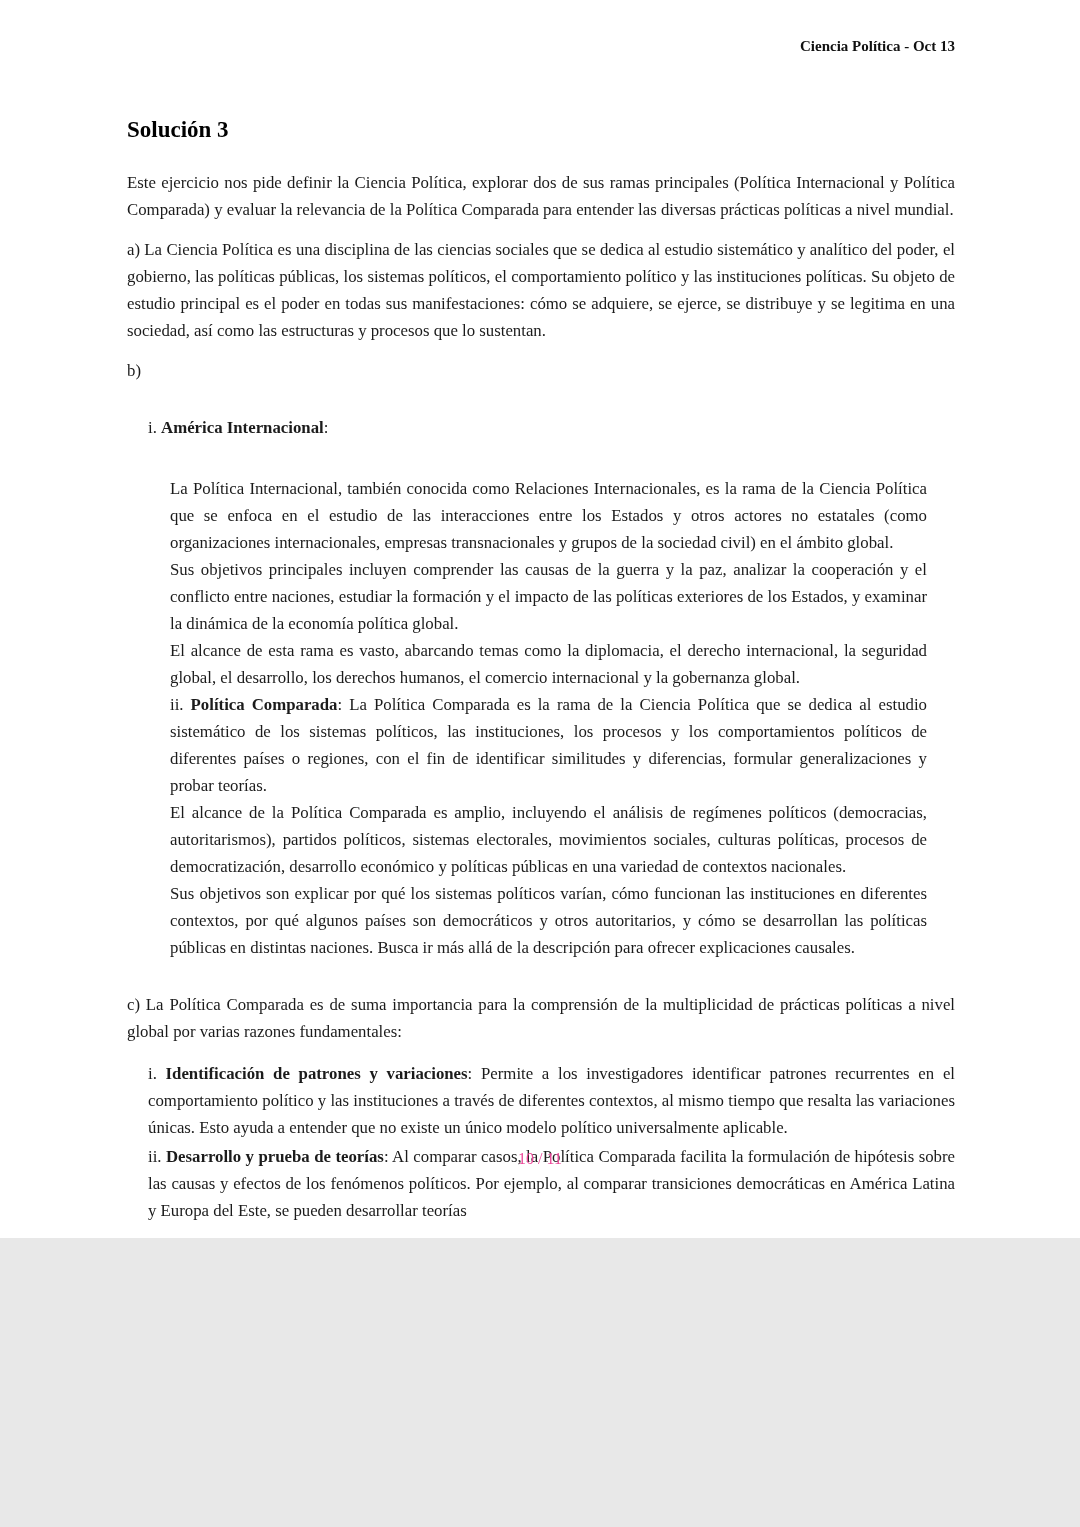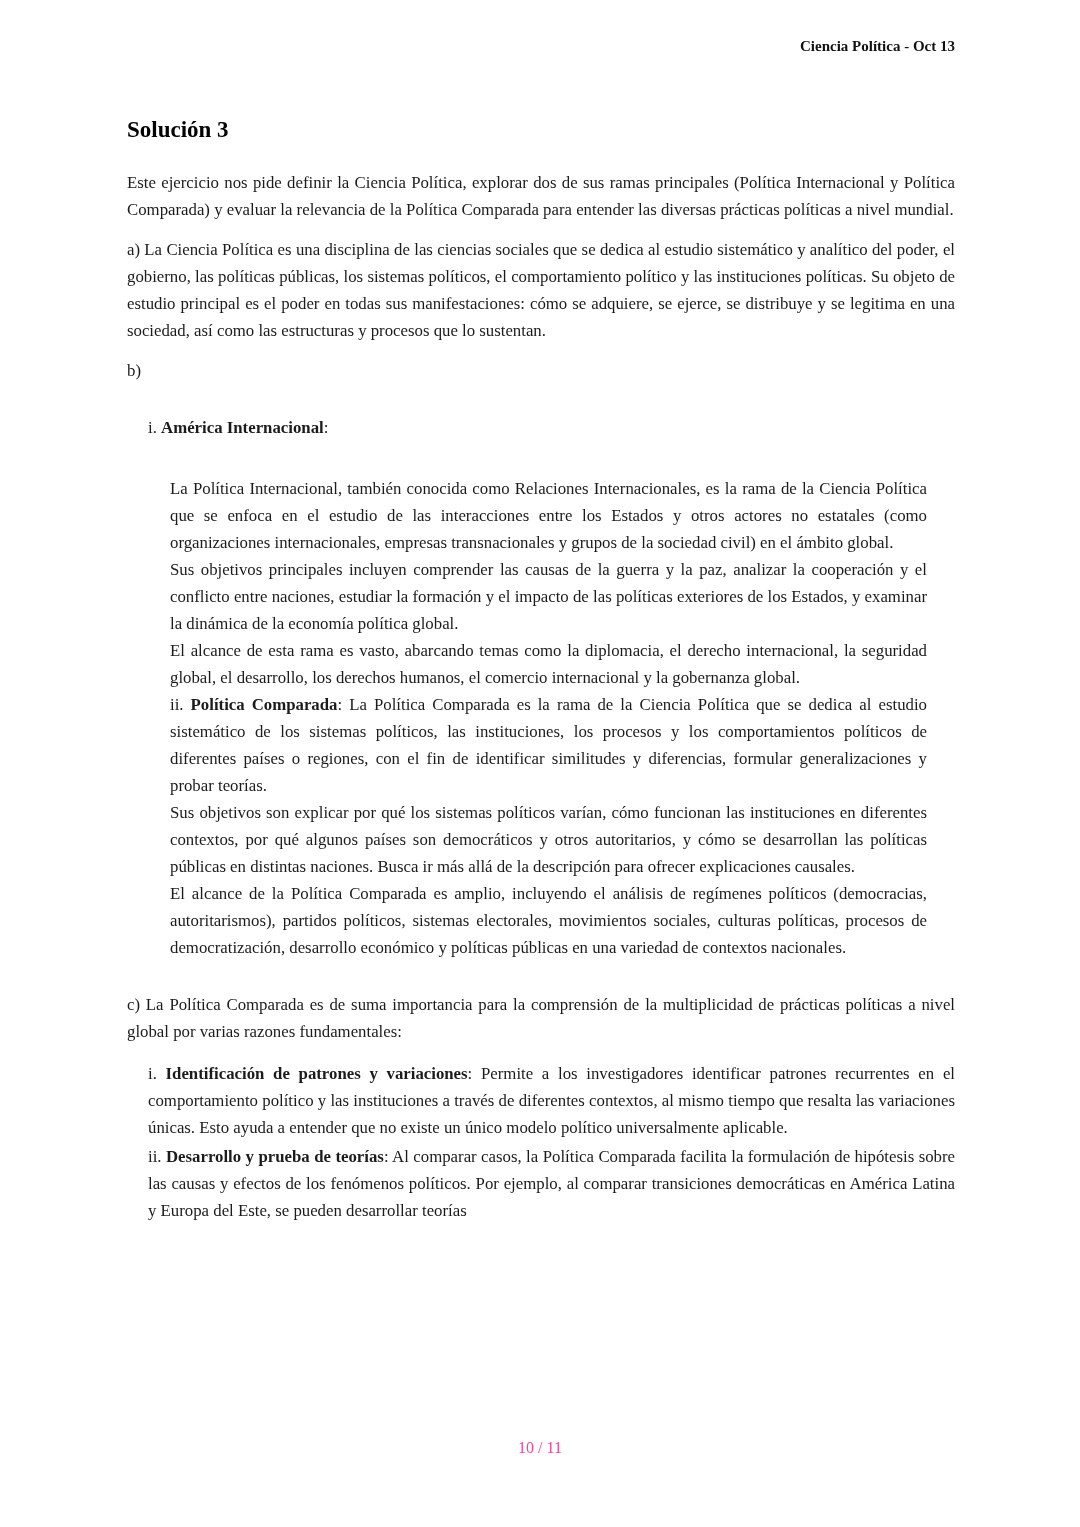--- a/index.html
+++ b/index.html
@@ -1,19 +1,19 @@
 <!DOCTYPE html>
 <html lang="es"><head>
 <meta charset="utf-8">
 <style>
   * { margin: 0; padding: 0; box-sizing: border-box; }
   html, body { background: #e8e8e8; }
   .page {
     width: 1080px;
-    height: 1527px;
+    height: 1238px;
     margin: 0 auto;
     background: #ffffff;
     position: relative;
     font-family: "Liberation Serif", "DejaVu Serif", serif;
     color: #1b1b1b;
     padding: 38px 125px 0 127px;
     overflow: hidden;
   }
   .page-header {
     text-align: right;
@@ -76,22 +76,22 @@
 
   <p class="body b-label">b)</p>
 
   <div class="list-heading"><span>i. </span><span class="run-bold">América Internacional</span><span>:</span></div>
 
   <div class="list-block">
     <p class="body"><span>La Política Internacional, también conocida como Relaciones Internacionales, es la rama de la Ciencia Política que se enfoca en el estudio de las interacciones entre los Estados y otros actores no estatales (como organizaciones internacionales, empresas transnacionales y grupos de la sociedad civil) en el ámbito global.</span></p>
     <p class="body"><span>Sus objetivos principales incluyen comprender las causas de la guerra y la paz, analizar la cooperación y el conflicto entre naciones, estudiar la formación y el impacto de las políticas exteriores de los Estados, y examinar la dinámica de la economía política global.</span></p>
     <p class="body"><span>El alcance de esta rama es vasto, abarcando temas como la diplomacia, el derecho internacional, la seguridad global, el desarrollo, los derechos humanos, el comercio internacional y la gobernanza global.</span></p>
     <p class="body"><span>ii. </span><span class="run-bold">Política Comparada</span><span>: La Política Comparada es la rama de la Ciencia Política que se dedica al estudio sistemático de los sistemas políticos, las instituciones, los procesos y los comportamientos políticos de diferentes países o regiones, con el fin de identificar similitudes y diferencias, formular generalizaciones y probar teorías.</span></p>
+    <p class="body"><span>El alcance de la Política Comparada es amplio, incluyendo el análisis de regímenes políticos (democracias, autoritarismos), partidos políticos, sistemas electorales, movimientos sociales, culturas políticas, procesos de democratización, desarrollo económico y políticas públicas en una variedad de contextos nacionales.</span></p>
     <p class="body"><span>Sus objetivos son explicar por qué los sistemas políticos varían, cómo funcionan las instituciones en diferentes contextos, por qué algunos países son democráticos y otros autoritarios, y cómo se desarrollan las políticas públicas en distintas naciones. Busca ir más allá de la descripción para ofrecer explicaciones causales.</span></p>
-    <p class="body"><span>El alcance de la Política Comparada es amplio, incluyendo el análisis de regímenes políticos (democracias, autoritarismos), partidos políticos, sistemas electorales, movimientos sociales, culturas políticas, procesos de democratización, desarrollo económico y políticas públicas en una variedad de contextos nacionales.</span></p>
   </div>
 
   <p class="body c-lead">c) La Política Comparada es de suma importancia para la comprensión de la multiplicidad de prácticas políticas a nivel global por varias razones fundamentales:</p>
 
   <div class="c-list">
     <p class="body"><span>i. </span><span class="run-bold">Identificación de patrones y variaciones</span><span>: Permite a los investigadores identificar patrones recurrentes en el comportamiento político y las instituciones a través de diferentes contextos, al mismo tiempo que resalta las variaciones únicas. Esto ayuda a entender que no existe un único modelo político universalmente aplicable.</span></p>
     <p class="body"><span>ii. </span><span class="run-bold">Desarrollo y prueba de teorías</span><span>: Al comparar casos, la Política Comparada facilita la formulación de hipótesis sobre las causas y efectos de los fenómenos políticos. Por ejemplo, al comparar transiciones democráticas en América Latina y Europa del Este, se pueden desarrollar teorías</span></p>
   </div>
 
   <div class="page-footer">10 / 11</div>

